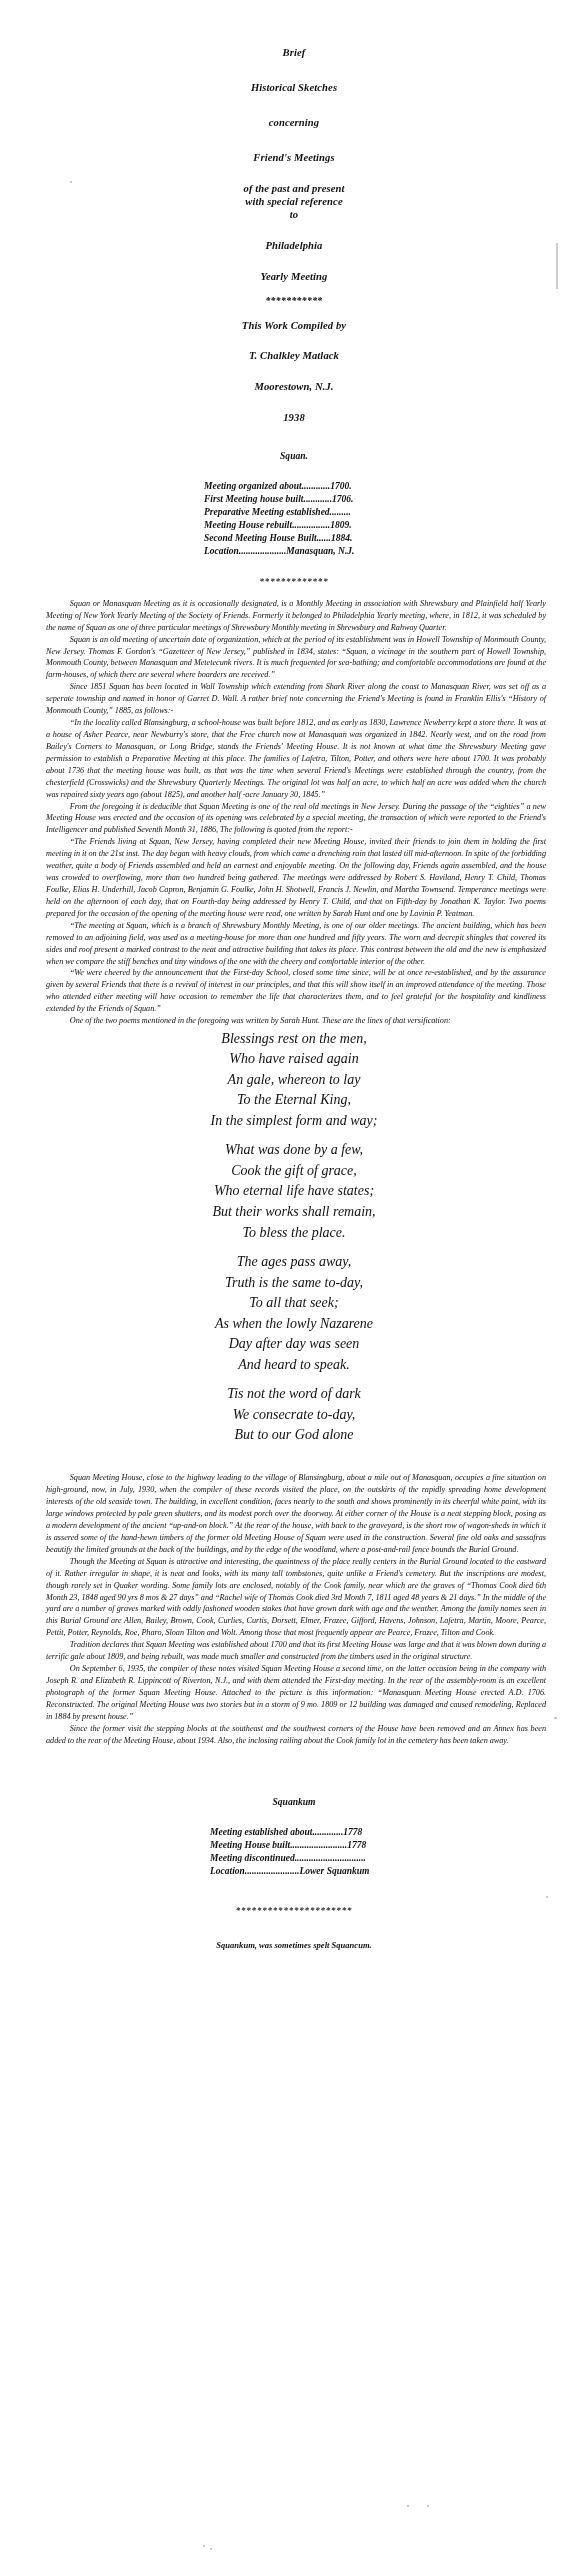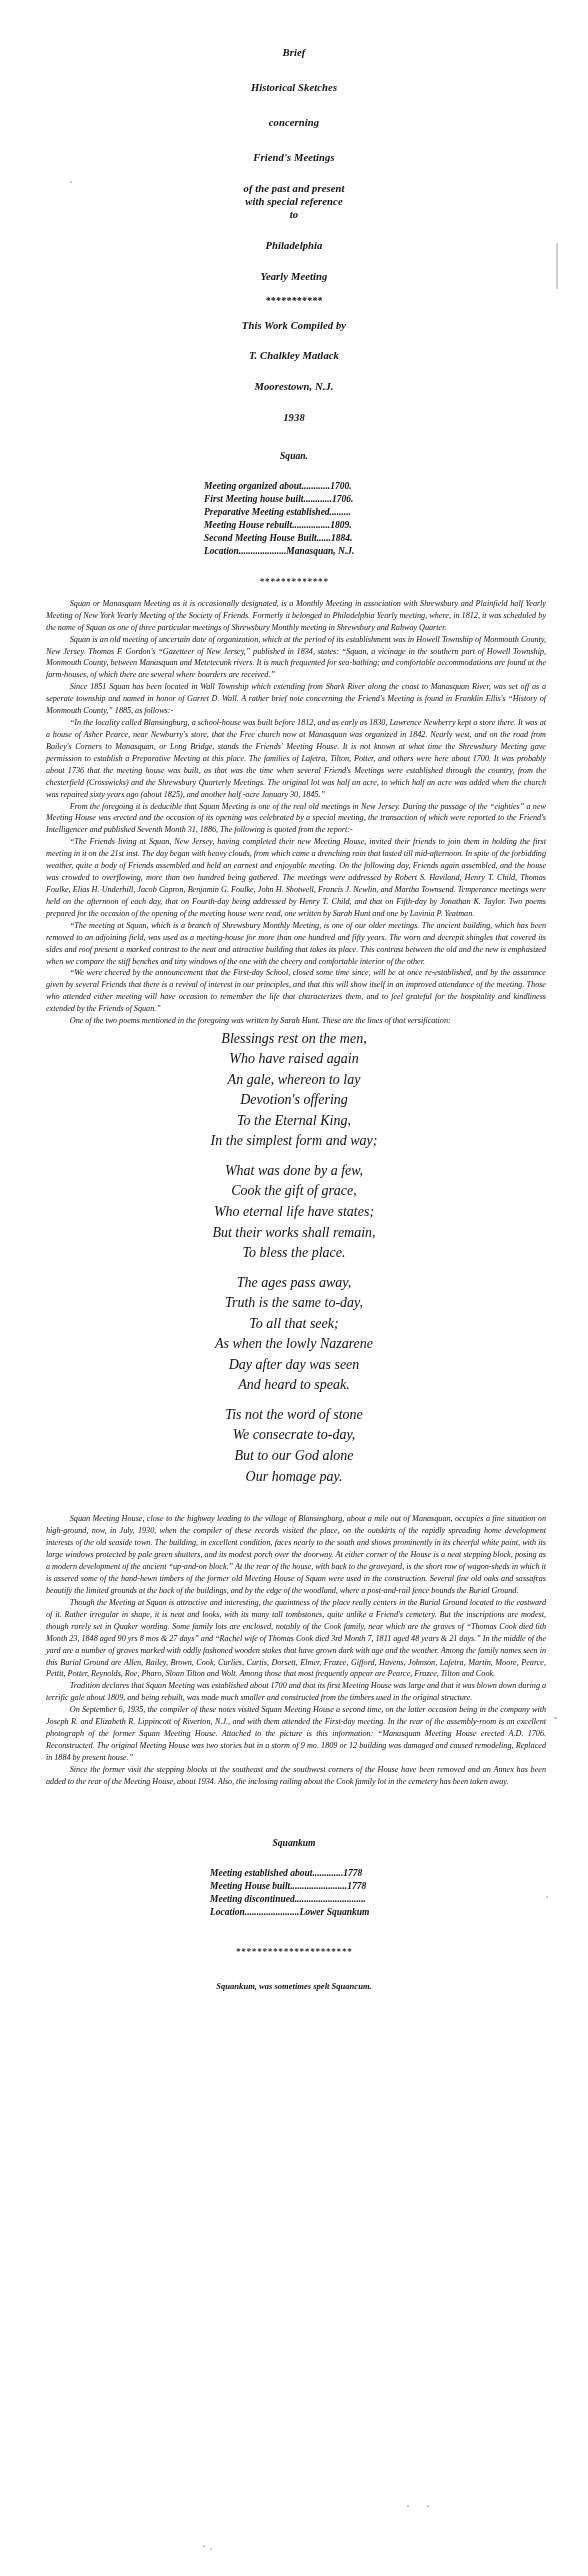--- a/index.html
+++ b/index.html
@@ -190,44 +190,42 @@
     <p class="para">“The meeting at Squan, which is a branch of Shrewsbury Monthly Meeting, is one of our older meetings.  The ancient building, which has been removed to an adjoining field, was used as a meeting-house for more than one hundred and fifty years.  The worn and decrepit shingles that covered its sides and roof present a marked contrast to the neat and attractive building that takes its place.  This contrast between the old and the new is emphasized when we compare the stiff benches and tiny windows of the one with the cheery and comfortable interior of the other.</p>
     <p class="para">“We were cheered by the announcement that the First-day School, closed some time since, will be at once re-established, and by the assurance given by several Friends that there is a revival of interest in our principles, and that this will show itself in an improved attendance of the meeting.  Those who attended either meeting will have occasion to remember the life that characterizes them, and to feel grateful for the hospitality and kindliness extended by the Friends of Squan.”</p>
     <p class="para">One of the two poems mentioned in the foregoing was written by Sarah Hunt.  These are the lines of that versification:</p>
   </div>
 
   <div class="poem">
     <div class="stanza">
       <div class="vline">Blessings rest on the men,</div>
       <div class="vline">Who have raised again</div>
       <div class="vline">An gale, whereon to lay</div>
-      <div class="vline">Devotion's offering</div>
       <div class="vline">To the Eternal King,</div>
       <div class="vline">In the simplest form and way;</div>
     </div>
     <div class="stanza">
       <div class="vline">What was done by a few,</div>
       <div class="vline">Cook the gift of grace,</div>
       <div class="vline">Who eternal life have states;</div>
       <div class="vline">But their works shall remain,</div>
       <div class="vline">To bless the place.</div>
     </div>
     <div class="stanza">
       <div class="vline">The ages pass away,</div>
       <div class="vline">Truth is the same to-day,</div>
       <div class="vline">To all that seek;</div>
       <div class="vline">As when the lowly Nazarene</div>
       <div class="vline">Day after day was seen</div>
       <div class="vline">And heard to speak.</div>
     </div>
     <div class="stanza">
-      <div class="vline">Tis not the word of stone</div>
+      <div class="vline">Tis not the word of dark</div>
       <div class="vline">We consecrate to-day,</div>
       <div class="vline">But to our God alone</div>
-      <div class="vline">Our homage pay.</div>
     </div>
   </div>
 
   <div style="height:17.6px"></div>
 
   <div class="body-col">
     <p class="para">Squan Meeting House, close to the highway leading to the village of Blansingburg, about a mile out of Manasquan, occupies a fine situation on high-ground, now, in July, 1930, when the compiler of these records visited the place, on the outskirts of the rapidly spreading home development interests of the old seaside town.  The building, in excellent condition, faces nearly to the south and shows prominently in its cheerful white paint, with its large windows protected by pale green shutters, and its modest porch over the doorway.  At either corner of the House is a neat stepping block, posing as a modern development of the ancient “up-and-on block.”  At the rear of the house, with back to the graveyard, is the short row of wagon-sheds in which it is assered some of the hand-hewn timbers of the former old Meeting House of Squan were used in the construction.  Several fine old oaks and sassafras beautify the limited grounds at the back of the buildings, and by the edge of the woodland, where a post-and-rail fence bounds the Burial Ground.</p>
     <p class="para">Though the Meeting at Squan is attractive and interesting, the quaintness of the place really centers in the Burial Ground located to the eastward of it.  Rather irregular in shape, it is neat and looks, with its many tall tombstones, quite unlike a Friend's cemetery.  But the inscriptions are modest, though rarely set in Quaker wording.  Some family lots are enclosed, notably of the Cook family, near which are the graves of “Thomas Cook died 6th Month 23, 1848 aged 90 yrs 8 mos &amp; 27 days” and “Rachel wife of Thomas Cook died 3rd Month 7, 1811 aged 48 years &amp; 21 days.”  In the middle of the yard are a number of graves marked with oddly fashoned wooden stakes that have grown dark with age and the weather.  Among the family names seen in this Burial Ground are Allen, Bailey, Brown, Cook, Curlies, Curtis, Dorsett, Elmer, Frazee, Gifford, Havens, Johnson, Lafetra, Martin, Moore, Pearce, Pettit, Potter, Reynolds, Roe, Pharo, Sloan Tilton and Wolt.  Among those that most frequently appear are Pearce, Frazee, Tilton and Cook.</p>
     <p class="para">Tradition declares that Squan Meeting was established about 1700 and that its first Meeting House was large and that it was blown down during a terrific gale about 1809, and being rebuilt, was made much smaller and constructed from the timbers used in the original structure.</p>
     <p class="para">On September 6, 1935, the compiler of these notes visited Squan Meeting House a second time, on the latter occasion being in the company with Joseph R. and Elizabeth R. Lippincott of Riverton, N.J., and with them attended the First-day meeting.  In the rear of the assembly-room is an excellent photograph of the former Squan Meeting House.  Attached to the picture is this information:  “Manasquan Meeting House erected A.D. 1706.  Reconstructed.  The original Meeting House was two stories but in a storm of 9 mo. 1809 or 12 building was damaged and caused remodeling, Replaced in 1884 by present house.”</p>

